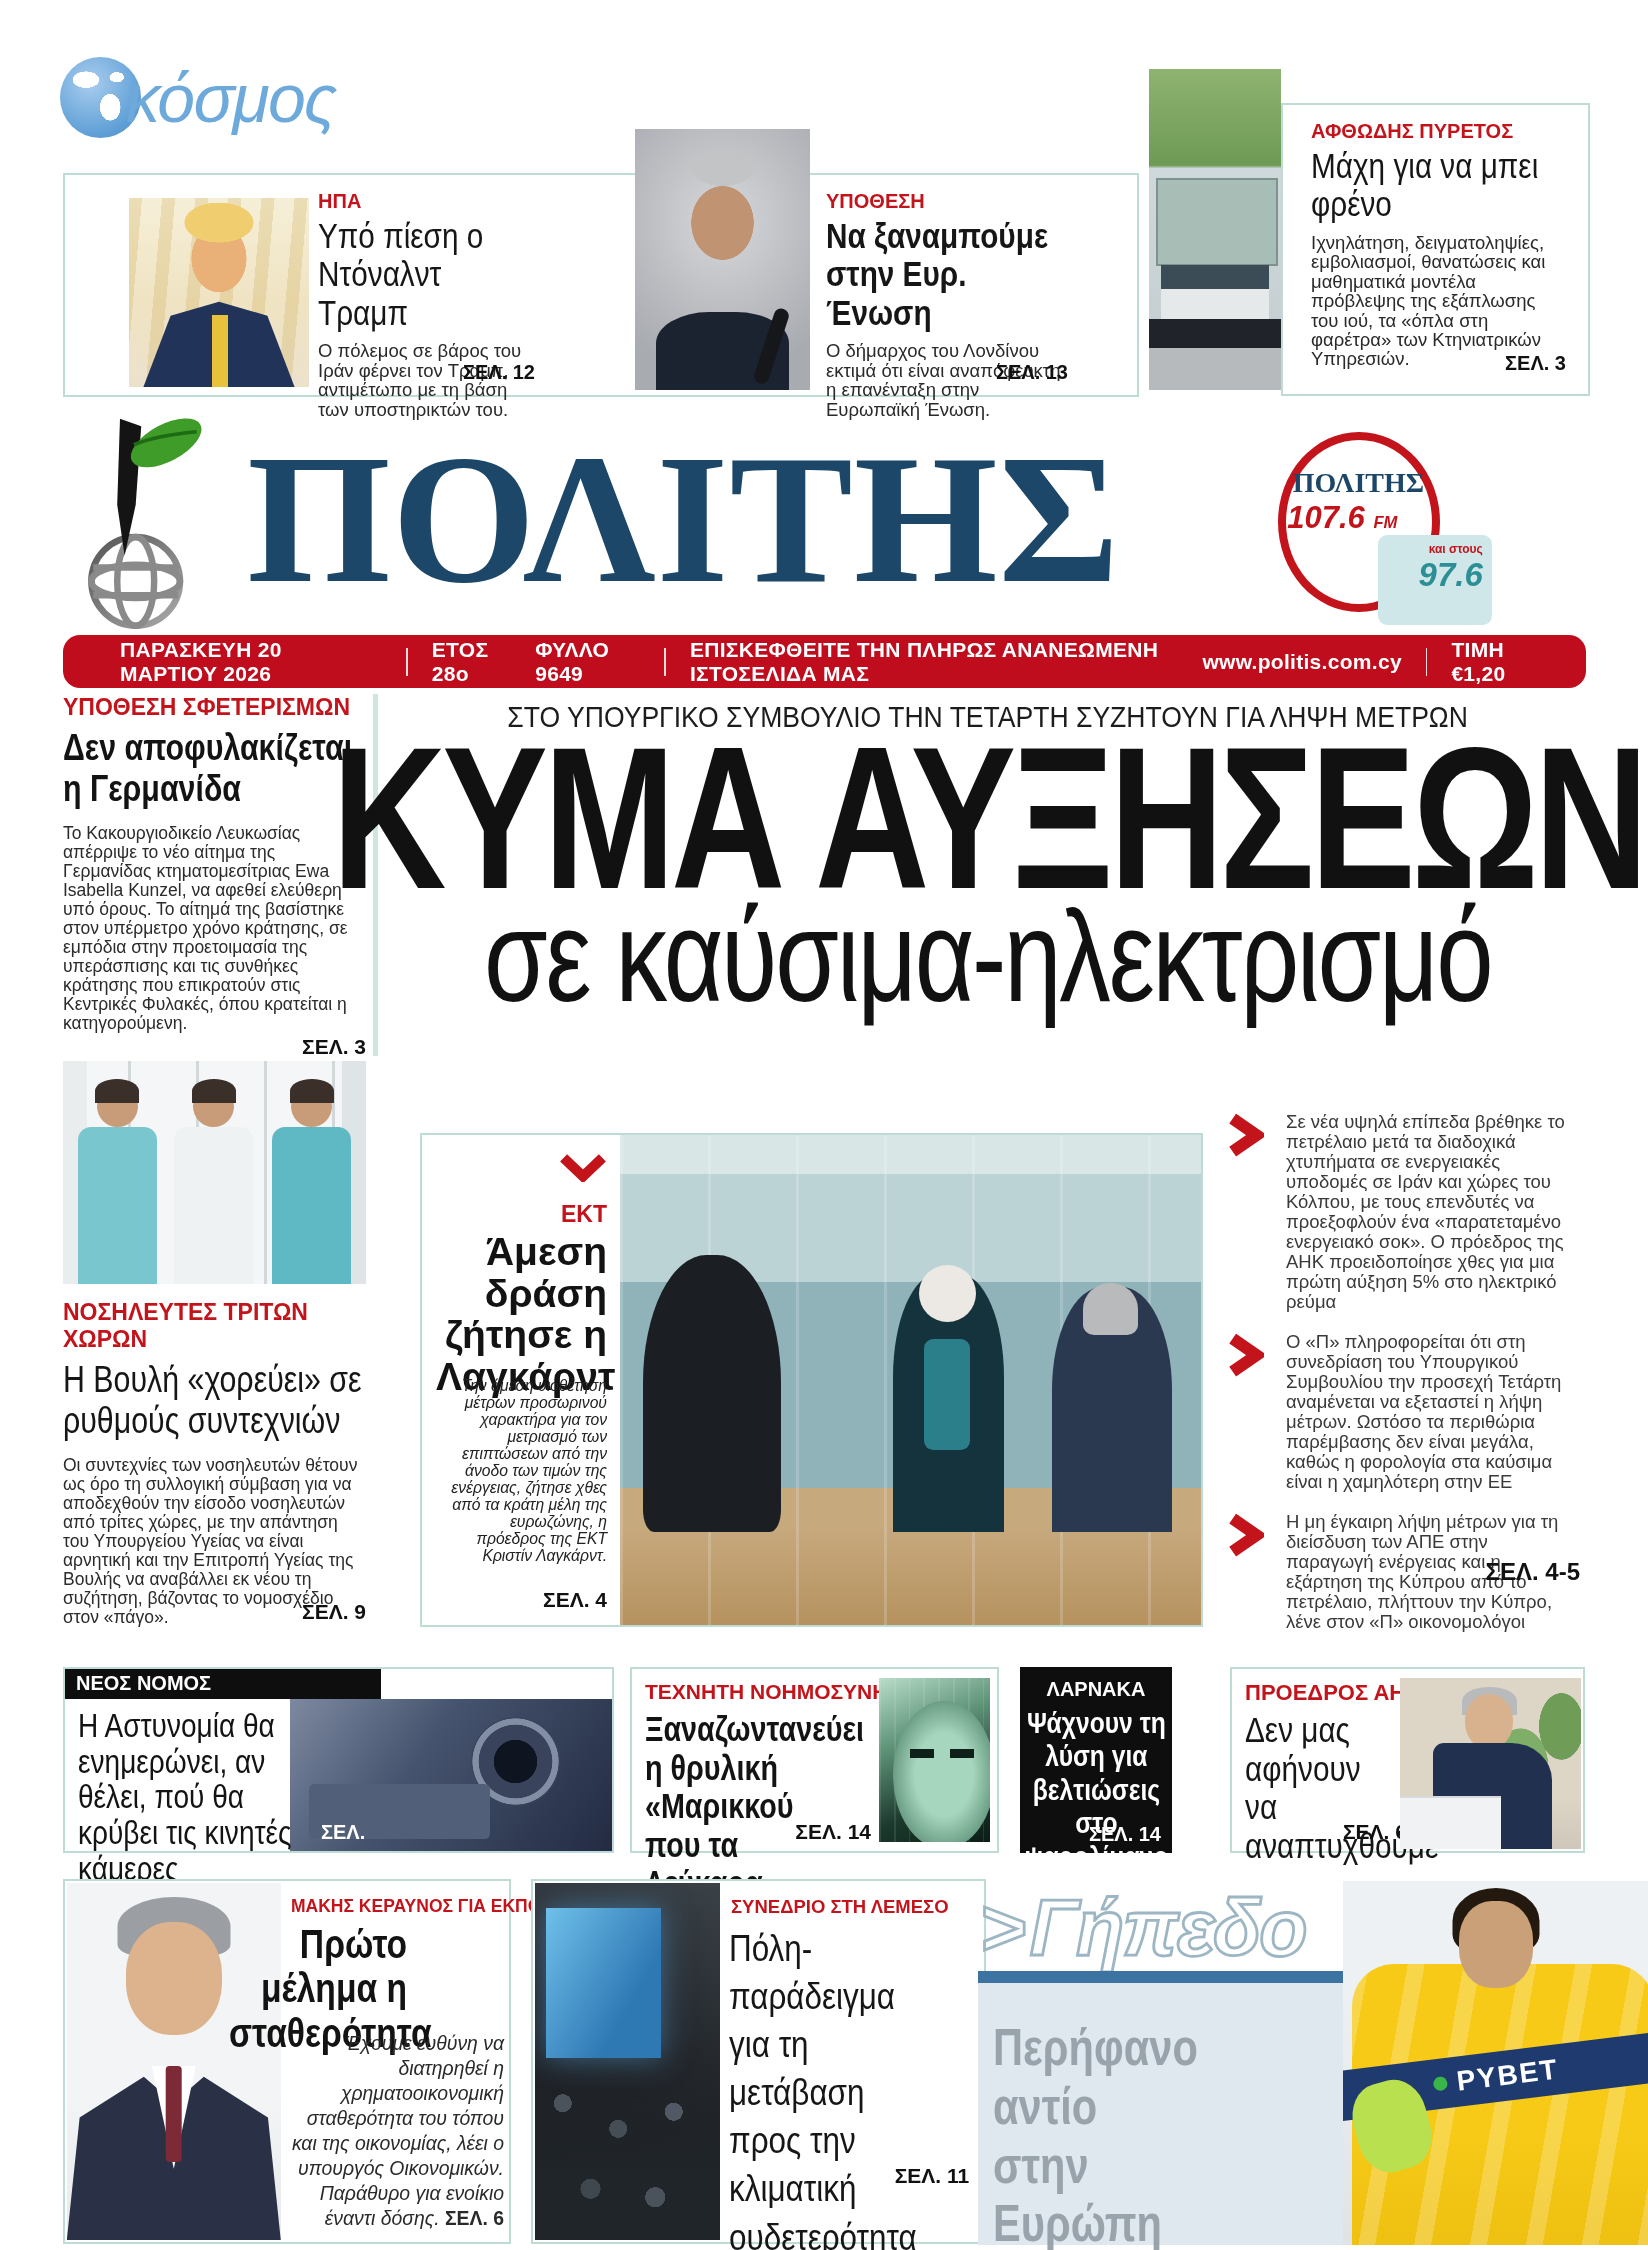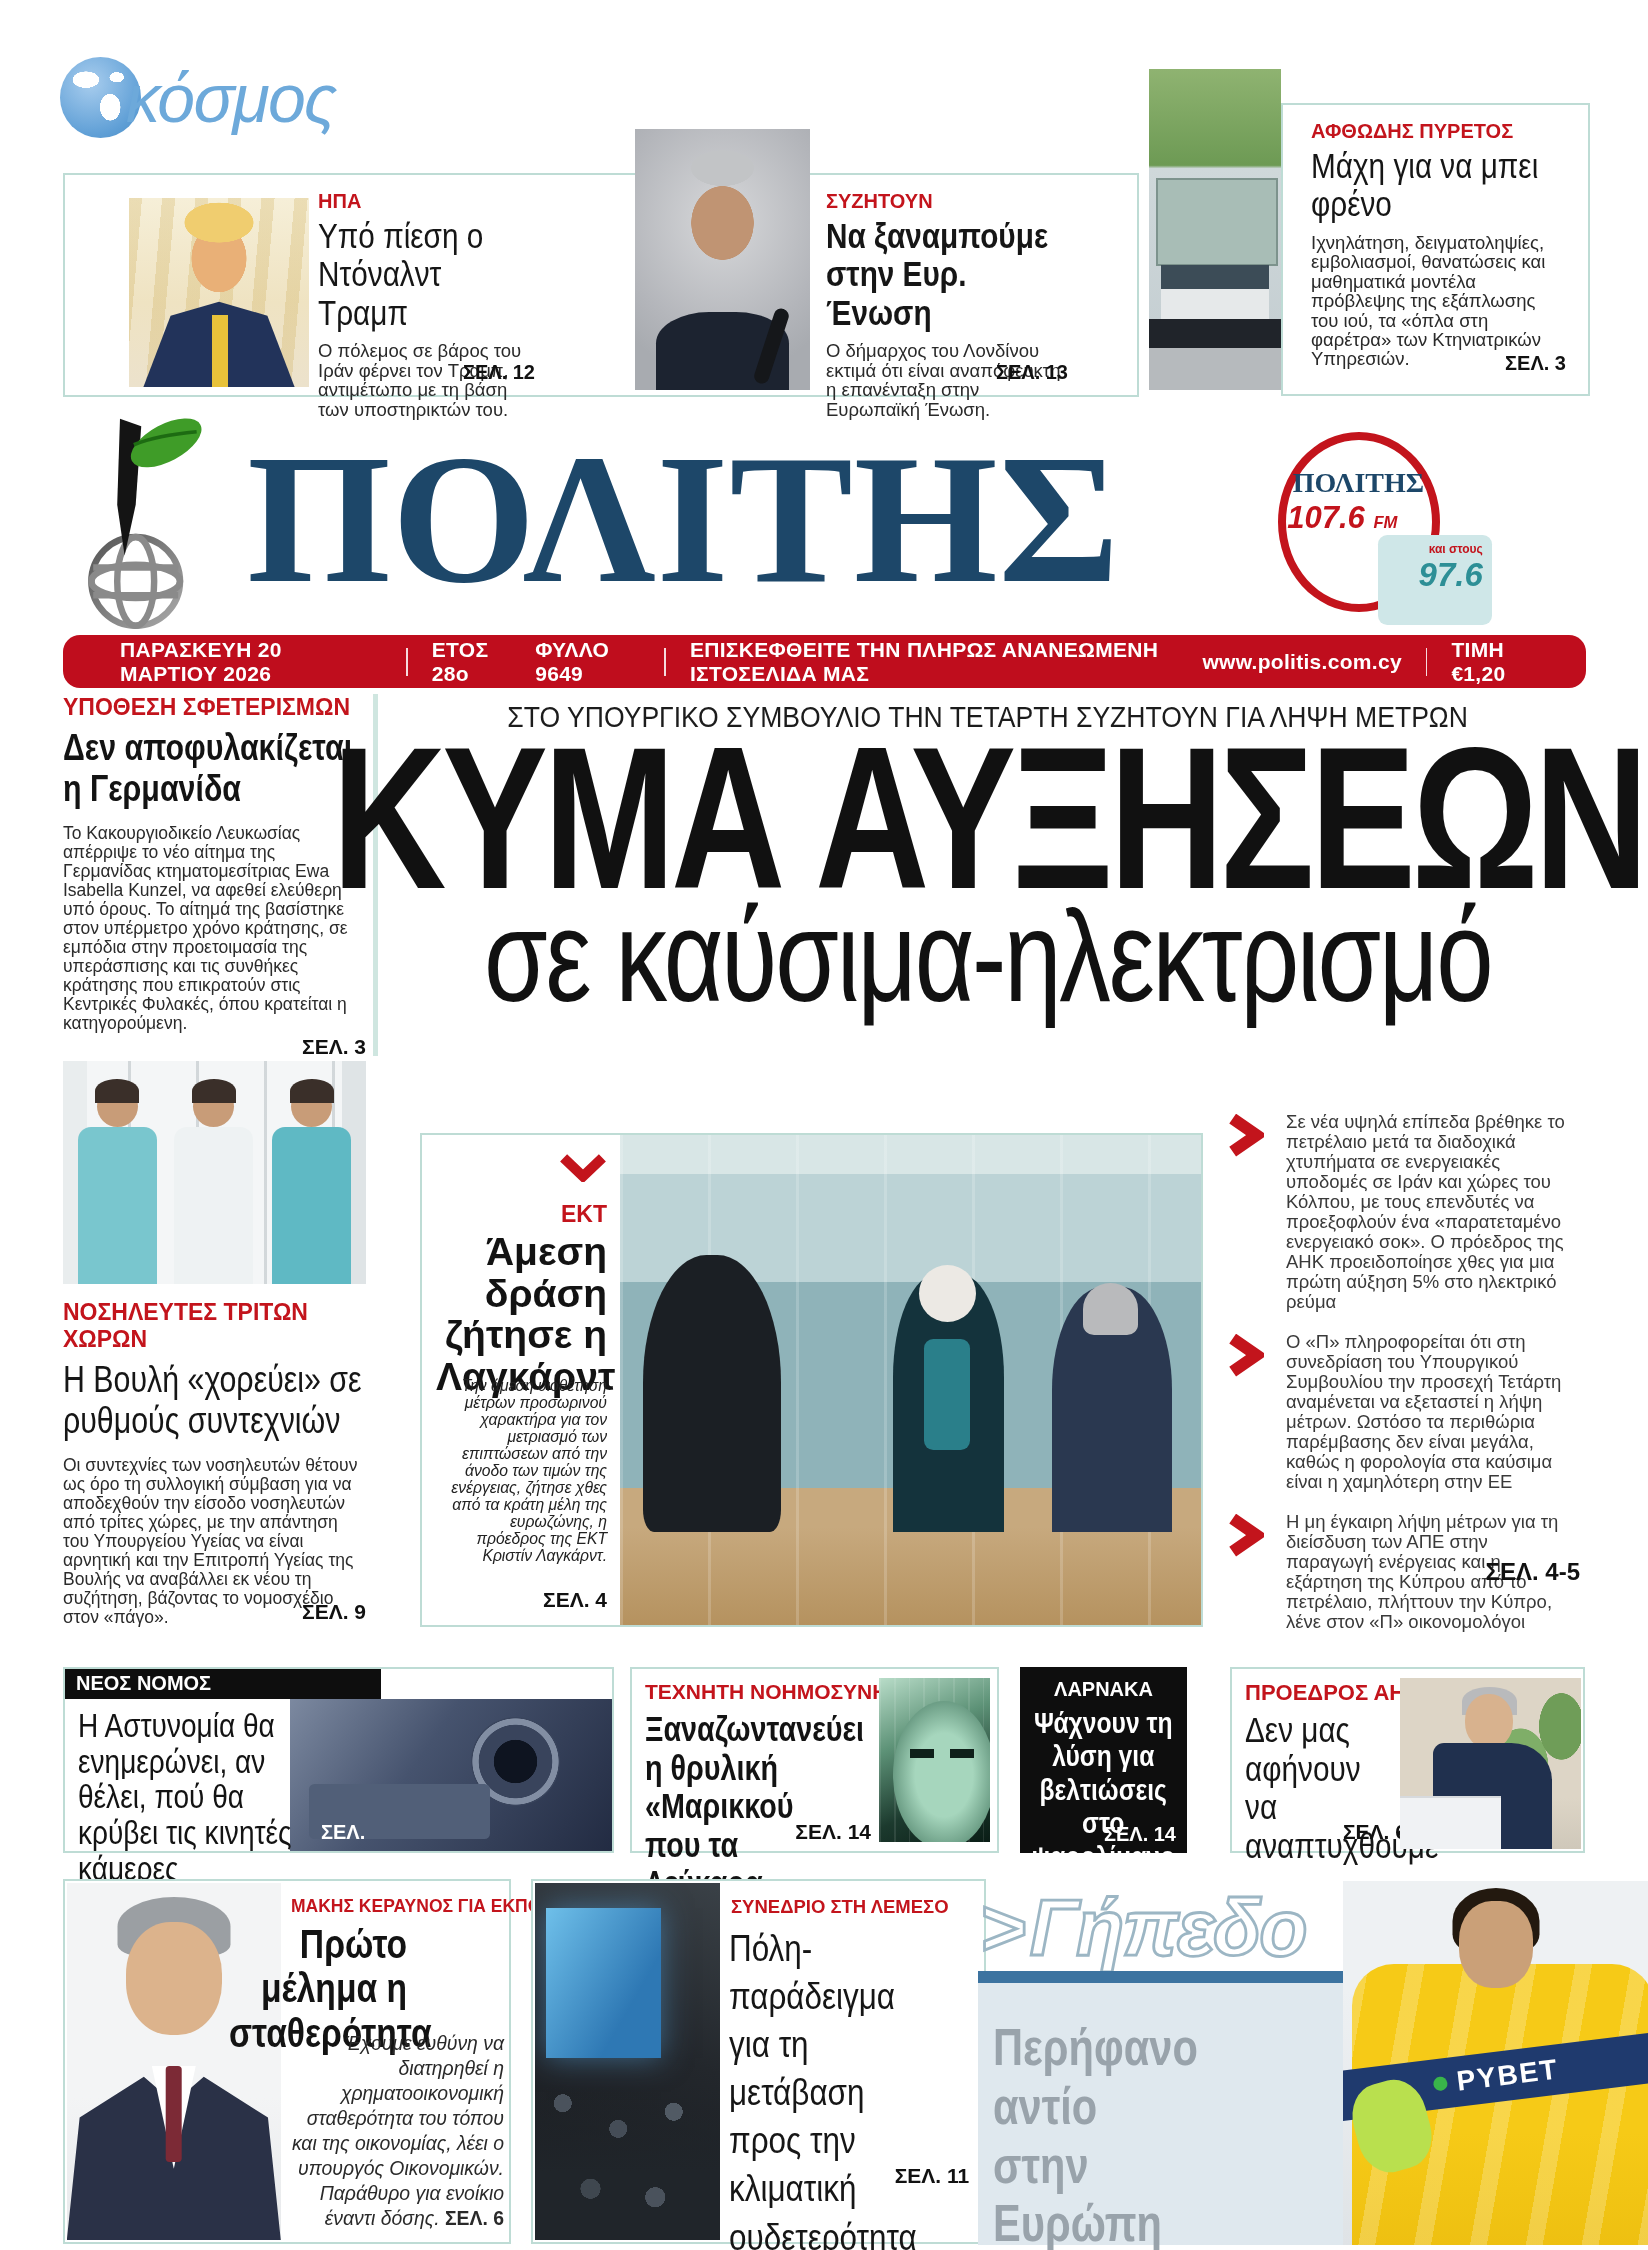--- a/index.html
+++ b/index.html
@@ -151,21 +151,21 @@
   #aibox .kick{position:absolute;left:13px;top:11px;font-size:21px;}
   #aibox .hd{position:absolute;left:13px;top:41px;width:245px;font-size:35px;font-weight:700;line-height:1.1;color:#131313;}
   #aibox .apg{position:absolute;left:137px;bottom:7.4px;width:102px;text-align:right;font-size:21px;}
   #aiimg{position:absolute;right:7.4px;top:9.2px;bottom:9.2px;width:111px;overflow:hidden;
     background:repeating-linear-gradient(90deg,rgba(255,255,255,.10) 0 1.8px,rgba(0,0,0,0) 1.8px 14.8px),
       linear-gradient(155deg,#b9ddc9 0%,#5d9277 35%,#1c3a2e 70%,#0a1d16 100%);}
   #aiimg .face{position:absolute;right:-5.5px;top:14%;width:102px;height:148px;border-radius:50%;
     background:radial-gradient(#a6d6bd 0 40%,#5d8f77 78%,rgba(0,0,0,0));}
   #aiimg .face:before{content:"";position:absolute;left:16.6px;top:48px;width:24px;height:9.2px;background:#0f201a;}
   #aiimg .face:after{content:"";position:absolute;left:57px;top:48px;width:24px;height:9.2px;background:#0f201a;}
-  #larbox{left:1020px;width:167px;background:#0e0e0e;border:none;color:#fff;text-align:center;}
+  #larbox{left:1020px;width:152px;background:#0e0e0e;border:none;color:#fff;text-align:center;}
   #larbox .kick{color:#fff;font-size:20px;margin-top:11px;}
   #larbox .hd{font-size:29px;font-weight:700;line-height:1.16;margin-top:5.5px;color:#fff;}
   #larbox .zpg{position:absolute;right:11px;bottom:7.4px;font-size:20px;color:#fff;font-weight:700;}
   #ahkbox{left:1230px;width:355px;}
   #ahkbox .kick{position:absolute;left:13px;top:11px;font-size:22px;}
   #ahkbox .hd{position:absolute;left:13px;top:42px;width:175px;font-size:35px;font-weight:400;line-height:1.1;color:#161616;}
   #ahkbox .hpg{position:absolute;left:111px;bottom:7.4px;font-size:21px;}
   #ahkimg{position:absolute;left:168px;top:9.2px;right:1.8px;bottom:1.8px;overflow:hidden;
     background:linear-gradient(180deg,#ddd5c6 0 70%,#cfc8ba 100%);}
   #ahkimg .plant{position:absolute;right:-11px;top:4%;width:102px;height:138px;
@@ -248,21 +248,21 @@
     <div class="whd sx85">Υπό πίεση ο Ντόναλντ Τραμπ</div>
     <div class="wbd">Ο πόλεμος σε βάρος του Ιράν φέρνει τον Τραμπ, αντιμέτωπο με τη βάση των υποστηρικτών του.</div>
     <div class="pg wpg">ΣΕΛ. 12</div>
   </div>
 
   <div class="ph" id="ws2p">
       <div class="torso"></div>
       <div class="mic"></div>
     </div>
   <div class="wstory" id="ws2">
-    <div class="kick wkick">ΣΥΖΗΤΟΥΝ</div>
+    <div class="kick wkick">ΥΠΟΘΕΣΗ</div>
     <div class="whd sx85">Να ξαναμπούμε στην Ευρ. Ένωση</div>
     <div class="wbd">Ο δήμαρχος του Λονδίνου εκτιμά ότι είναι αναπόφευκτη η επανένταξη στην Ευρωπαϊκή Ένωση.</div>
     <div class="pg wpg">ΣΕΛ. 13</div>
   </div>
 
   <div class="ph" id="ws3p">
       <div class="cargo"></div>
       <div class="cab"></div>
       <div class="wheels"></div>
       <div class="road"></div>

